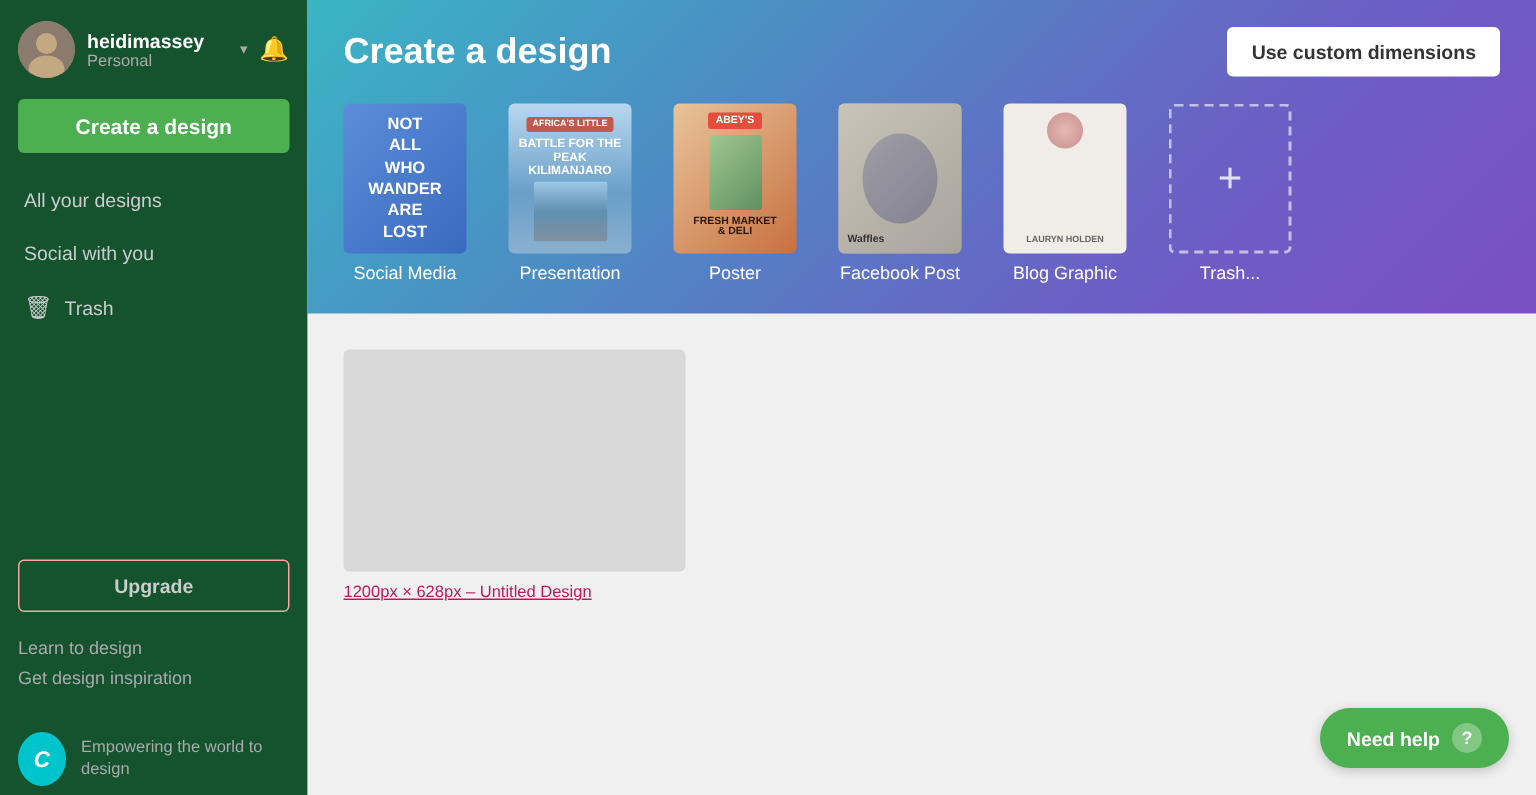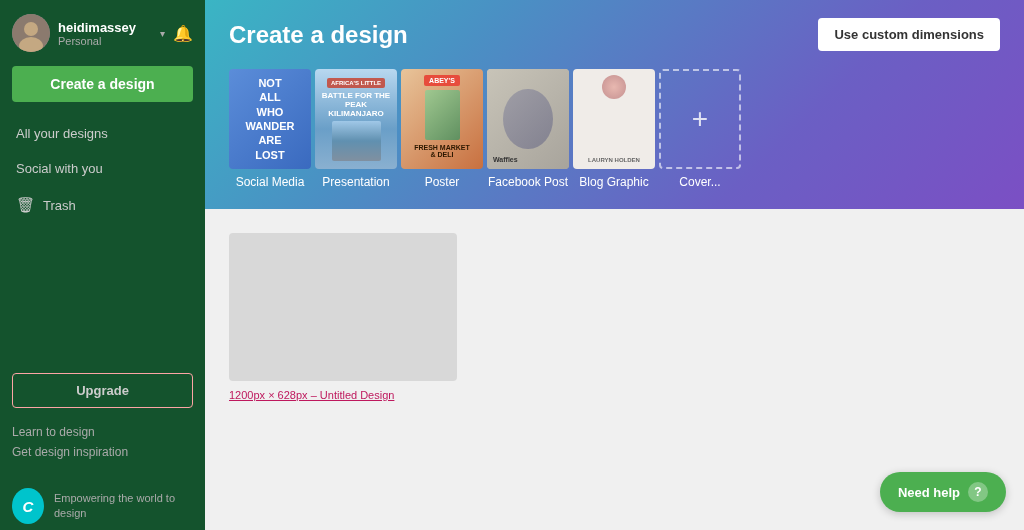--- a/index.html
+++ b/index.html
@@ -153,21 +153,21 @@
       border-radius: 4px;
       padding: 9px 16px;
       font-size: 13px;
       font-weight: 600;
       color: #333;
       cursor: pointer;
     }
 
     .design-types {
       display: flex;
-      gap: 4px;
+      gap: 28px;
       align-items: flex-end;
     }
 
     .design-type {
       display: flex;
       flex-direction: column;
       align-items: center;
       cursor: pointer;
       gap: 6px;
       min-width: 80px;
@@ -431,21 +431,21 @@
             <div style="height:3px; background:#e8d8c8; width:85%; border-radius:2px;"></div>
             <div style="height:3px; background:#e8d8c8; width:60%; border-radius:2px;"></div>
           </div>
           <div style="font-size:6px; color:#666; font-weight:700; text-transform:uppercase;">LAURYN HOLDEN</div>
         </div>
         <span class="design-type-label">Blog Graphic</span>
       </div>
 
       <div class="design-type">
         <div class="thumb-more">+</div>
-        <span class="design-type-label">Cover...</span>
+        <span class="design-type-label">Trash...</span>
       </div>
 
     </div>
   </div>
 
   <div class="content-area">
     <div class="design-card">
       <div class="design-preview"></div>
       <span class="design-card-label">1200px × 628px – Untitled Design</span>
     </div>

